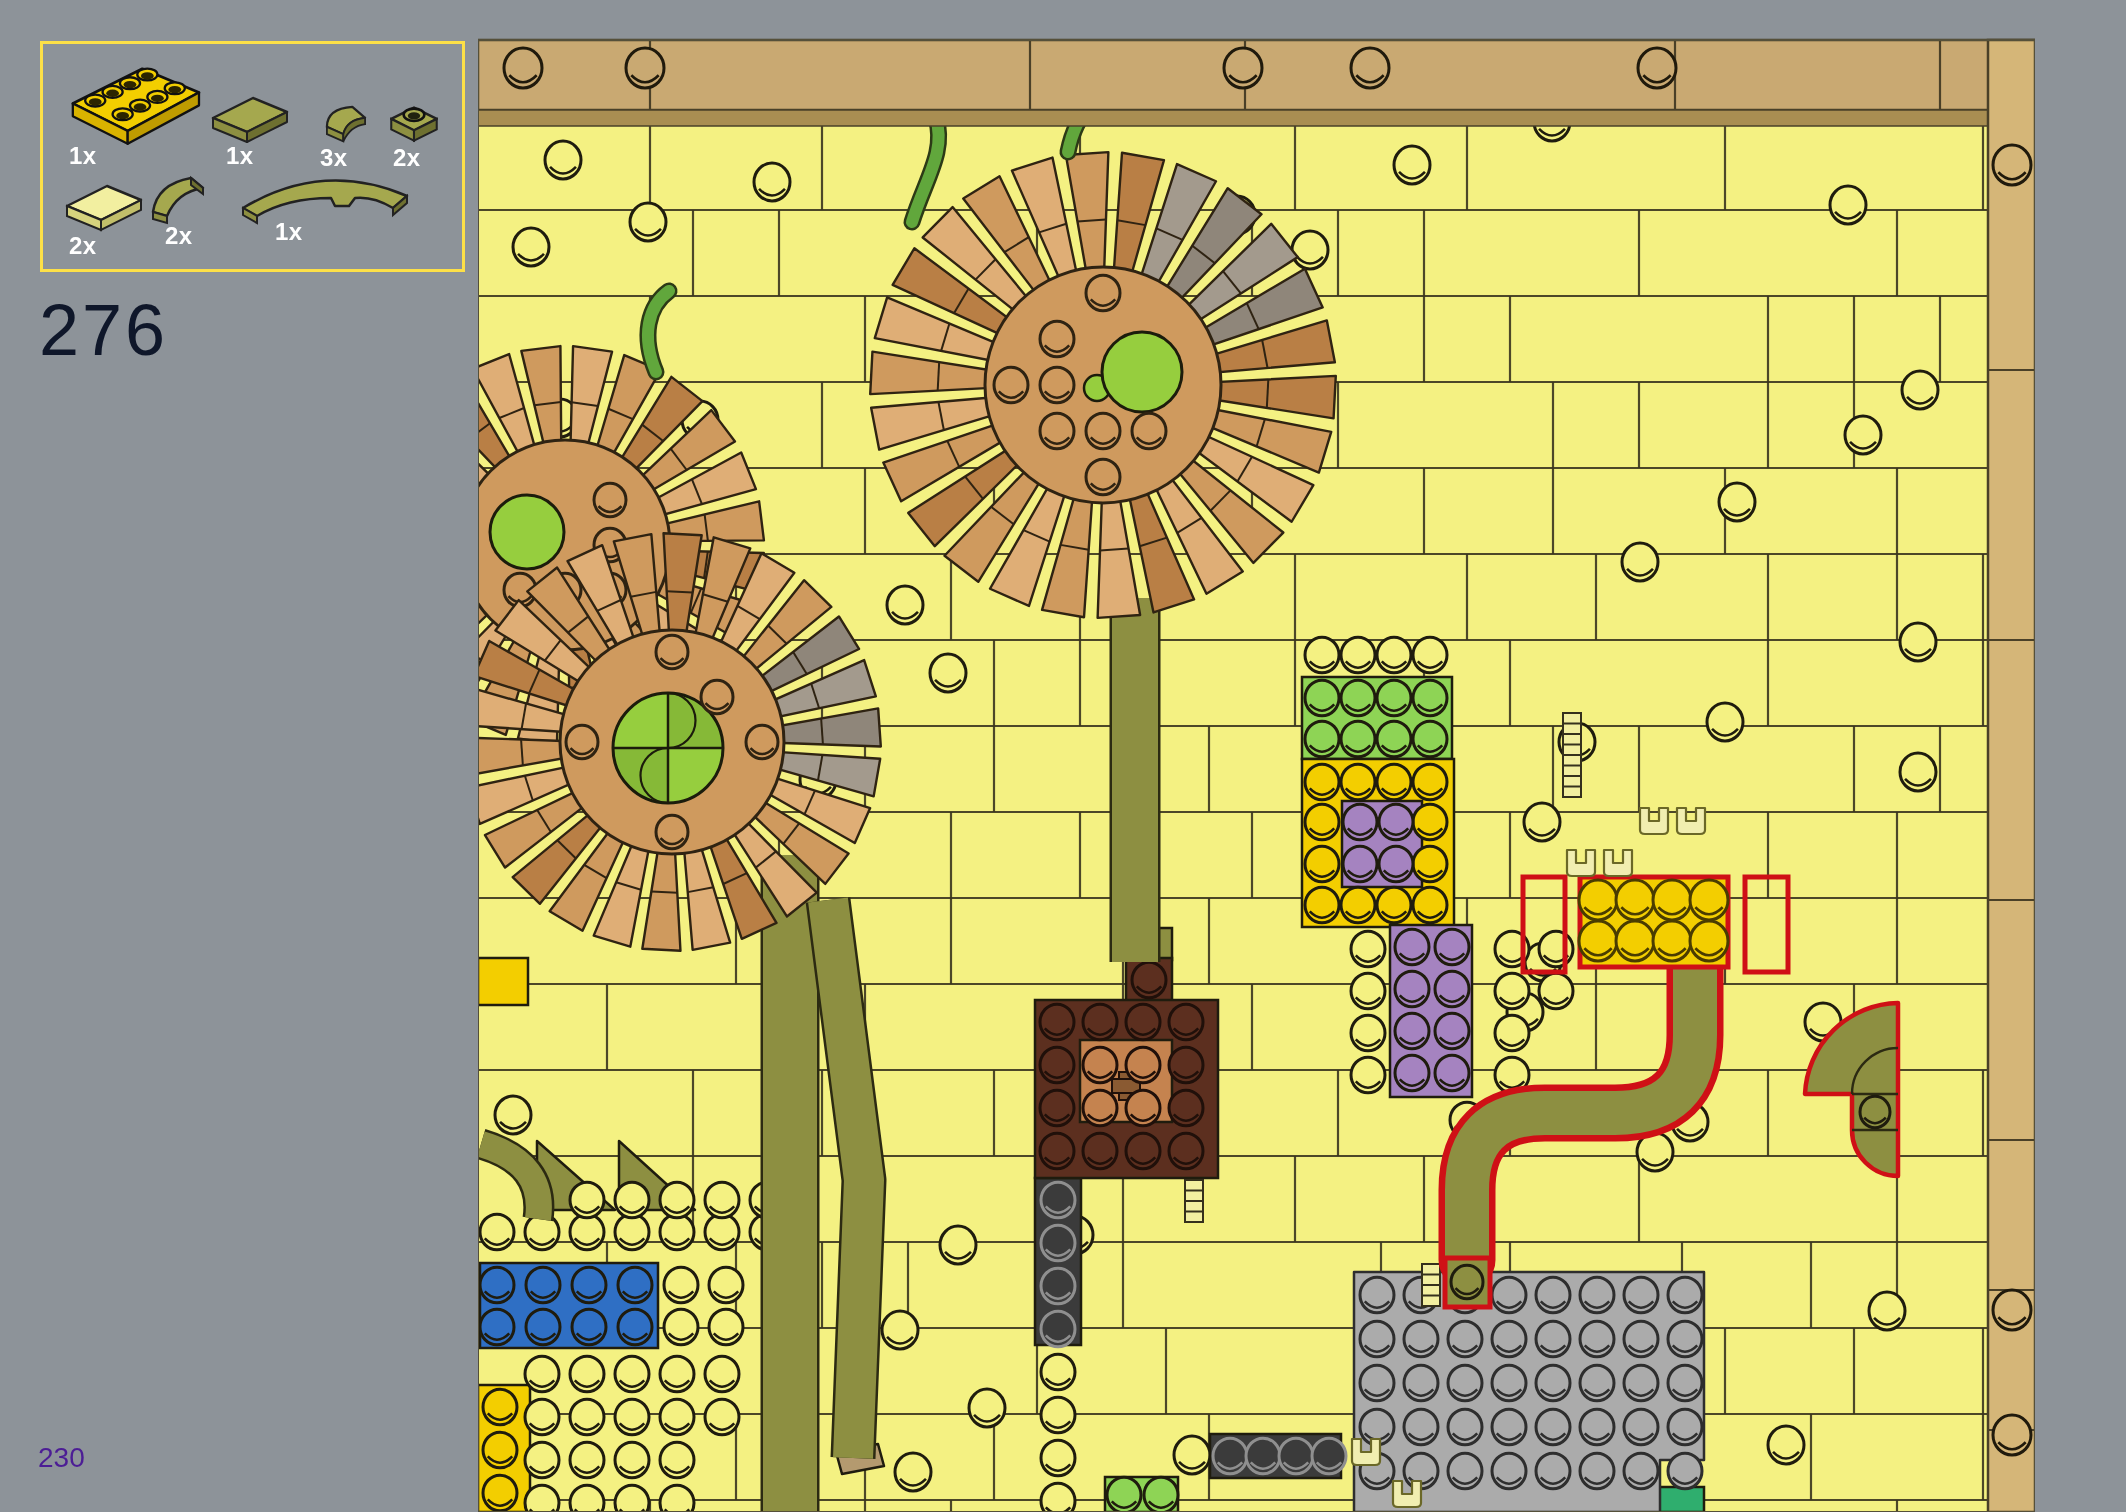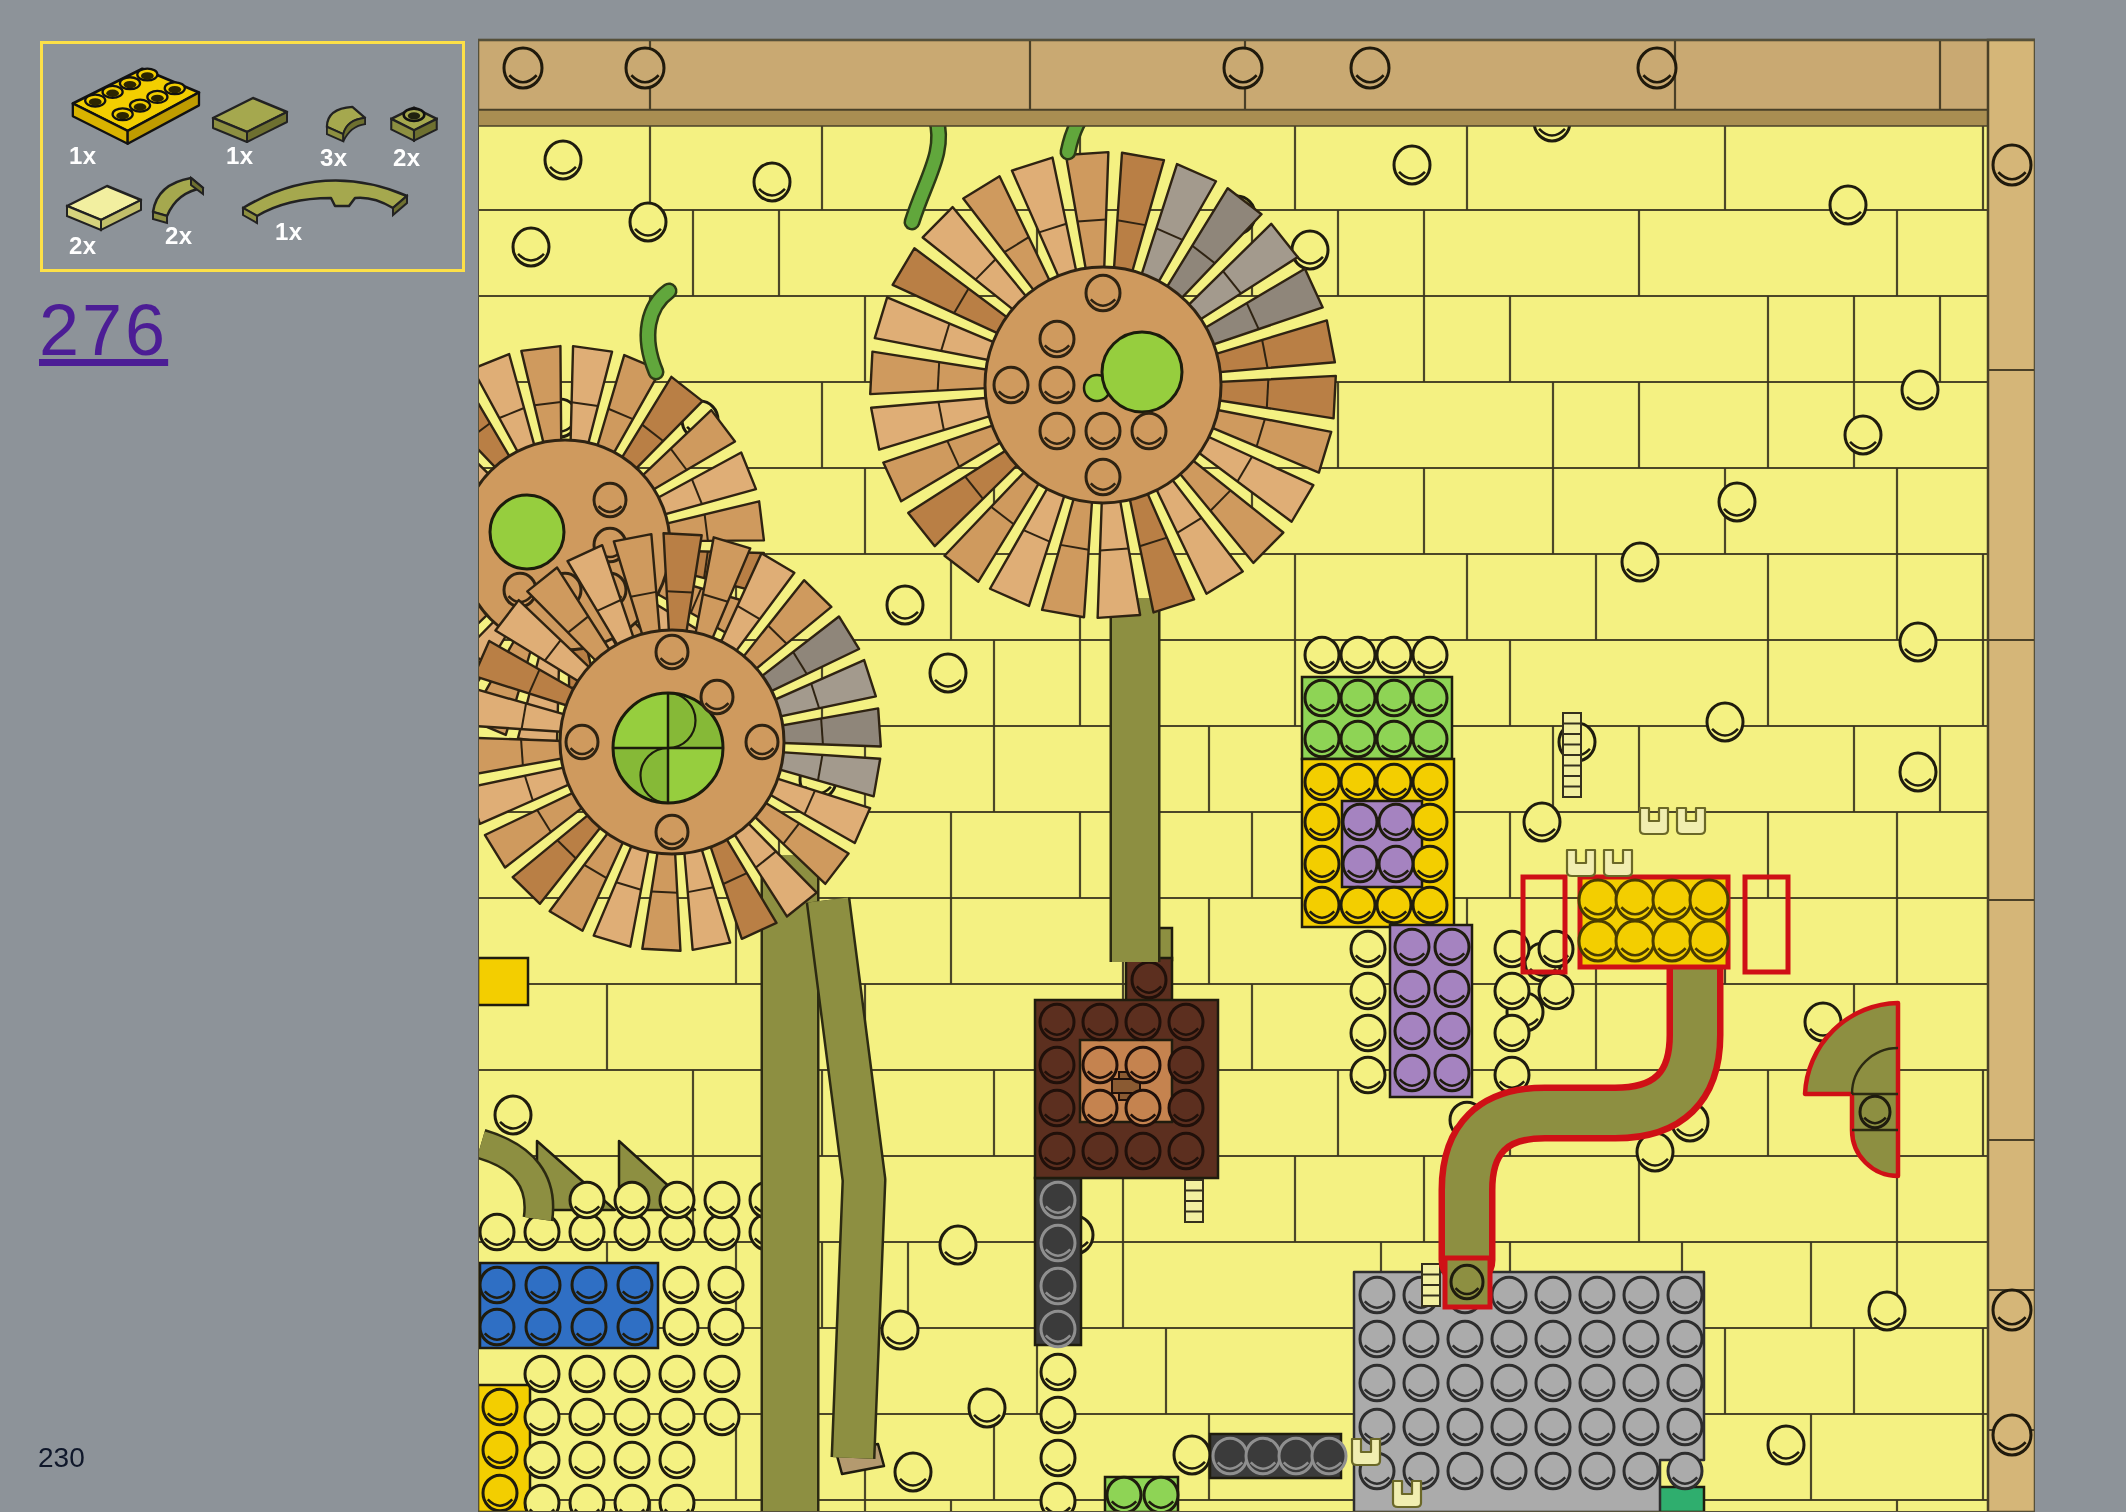--- a/index.html
+++ b/index.html
@@ -12,25 +12,25 @@
     position:absolute;left:40px;top:41px;width:425px;height:231px;
     border:3px solid #fde047;box-sizing:border-box;
   }
   .part{position:absolute;}
   .part svg{display:block;}
   .part .cnt{
     position:absolute;color:#ffffff;font-size:24px;font-weight:600;
     letter-spacing:0.5px;line-height:1;
   }
   #step-number{
-    position:absolute;left:39px;top:294px;color:#4c1d95;
-    font-size:72px;font-weight:300;letter-spacing:3px;line-height:1;text-decoration:underline;
+    position:absolute;left:39px;top:294px;color:#0f172a;
+    font-size:72px;font-weight:300;letter-spacing:3px;line-height:1;
   }
   #page-number{
-    position:absolute;left:38px;top:1444px;color:#0f172a;
+    position:absolute;left:38px;top:1444px;color:#4c1d95;
     font-size:28px;font-weight:400;line-height:1;
   }
   #canvas-wrap{position:absolute;left:478px;top:0;width:1557px;height:1512px;}
   #scene{display:block;}
 </style>
 </head>
 <body style="--pageBg: #8d9399; --fieldYellow: #f4f182; --fieldLine: #3a351f; --tanTop: #c9a972; --tanSide: #d5b678; --tanLip: #a98e52; --tanTip: #b49a6f; --brightYellow: #f3ce00; --brightYellowSide: #d9b300; --brightYellowFront: #bf9c00; --olive: #8d8f41; --oliveDark: #6e7030; --oliveLight: #a5a84e; --paleYellow: #f2efa0; --paleSide: #d6d37d; --paleDark: #c2bf6a; --copper: #cf9a5e; --copperLight: #dfae76; --copperDark: #b97f45; --petalLine: #2f2312; --grayPetal: #a39a8d; --grayPetalDark: #8f867a; --lime: #96ce3e; --limeDark: #7db32f; --teal: #2e5c48; --sprig: #61a73c; --purple: #a583c0; --green: #8ed455; --emerald: #2fae6e; --blue: #2f6fc4; --brown: #5c2f1f; --nougat: #c5834f; --grayPlate: #ababab; --dark: #3b3b3b; --red: #cf1016; --clipFill: #f1eeb0; --clipLine: #6b6827;">
 
 <div id="parts-box">
 

